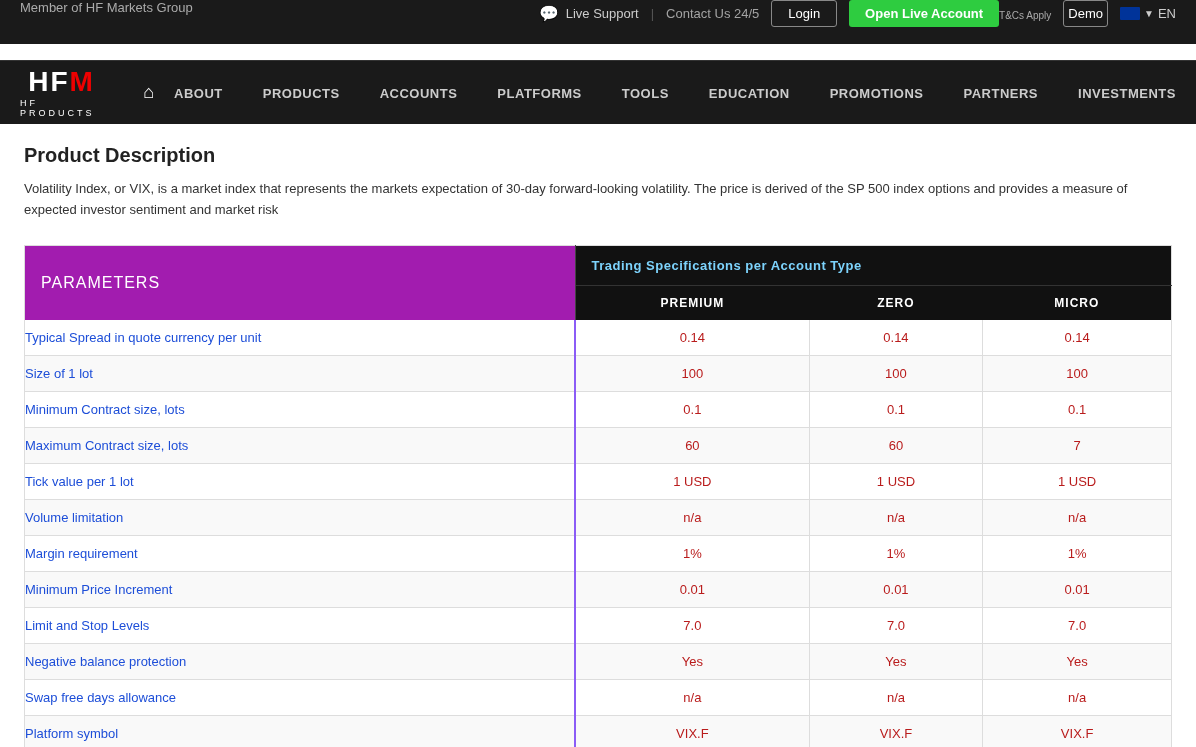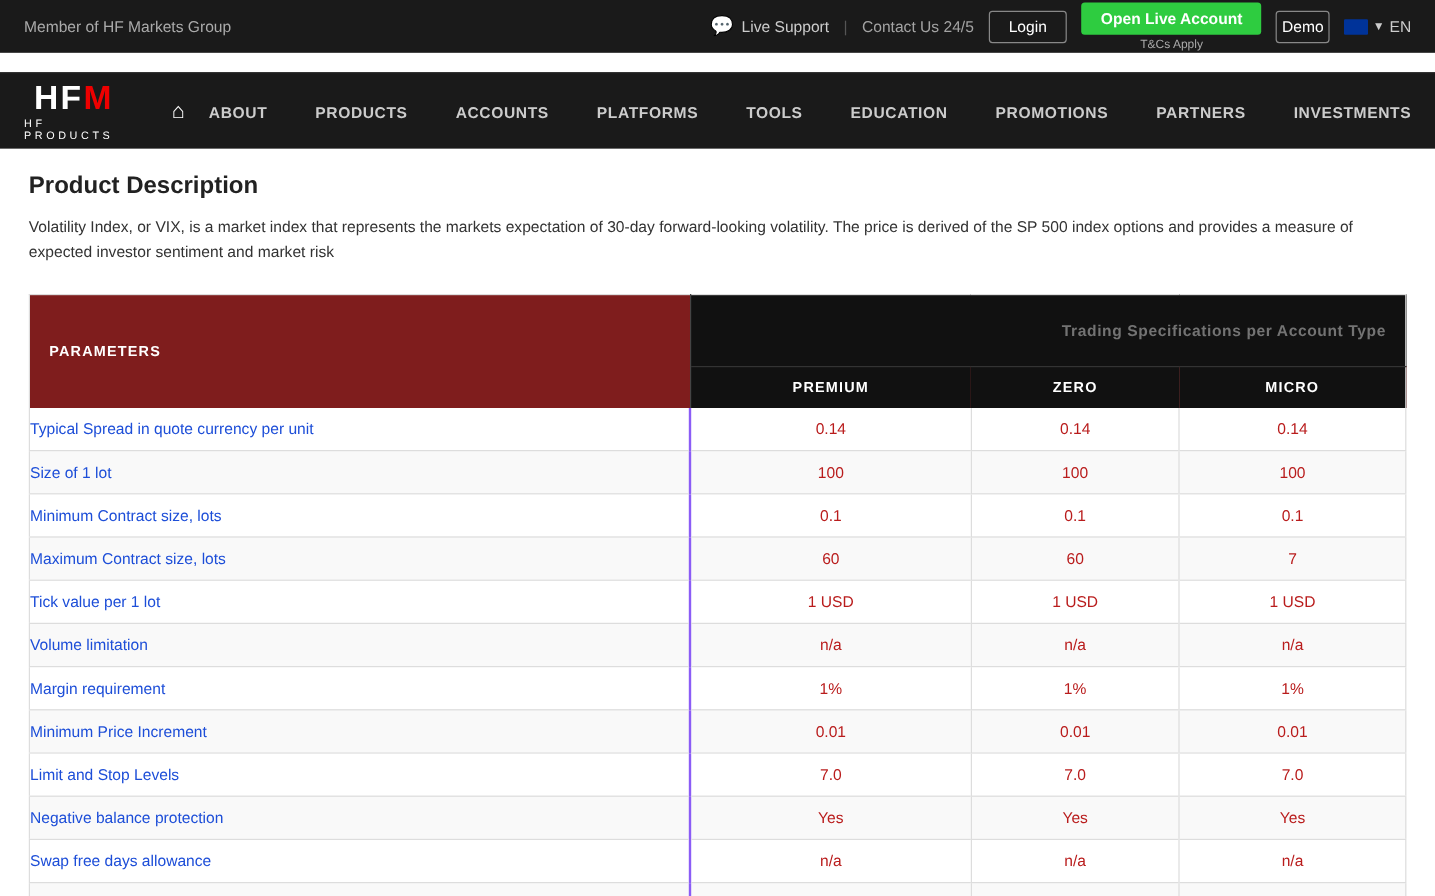--- a/index.html
+++ b/index.html
@@ -3,21 +3,21 @@
   <meta charset="utf-8">
   <style>
     * { margin: 0; padding: 0; box-sizing: border-box; }
     body { font-family: Arial, sans-serif; font-size: 14px; background: #fff; color: #333; }
 
     
     .top-bar {
       background: #1a1a1a;
       color: #ccc;
       display: flex;
-      align-items: center;
+      align-items: flex-start;
       justify-content: space-between;
       padding: 0 20px;
       height: 44px;
       font-size: 13px;
     }
     .top-bar-left { color: #aaa; }
     .top-bar-right {
       display: flex;
       align-items: center;
       gap: 12px;
@@ -68,21 +68,21 @@
     }
     .flag-icon {
       width: 20px; height: 13px;
       background: #003399;
       display: inline-block;
       position: relative;
       border-radius: 1px;
     }
     .open-account-wrapper {
       display: flex;
-      flex-direction: column;
+      flex-direction: row;
       align-items: center;
     }
     .tcs-apply {
       color: #aaa;
       font-size: 10px;
       margin-top: 3px;
     }
 
     
     .nav-bar {
@@ -164,39 +164,39 @@
     .specs-table thead tr.header-row-1 {
       background: #111;
       color: #fff;
     }
     .specs-table thead tr.header-row-2 {
       background: #b91c1c;
       color: #fff;
     }
 
     .th-params {
-      background: #7f1d1d;
-      color: #fff;
-      font-size: 12px;
-      font-weight: bold;
+      background: #a21caf;
+      color: #fff;
+      font-size: 16px;
+      font-weight: normal;
       letter-spacing: 1px;
       padding: 12px 16px;
       text-align: left;
       vertical-align: middle;
       width: 48%;
       border-right: 1px solid #444;
     }
 
     .th-trading-specs {
       background: #111;
-      color: #737373;
+      color: #7dd3fc;
       font-size: 13px;
       font-weight: bold;
-      text-align: right;
-      padding: 22px 16px;
+      text-align: left;
+      padding: 12px 16px;
       letter-spacing: 0.5px;
     }
 
     .th-account-type {
       background: #111;
       color: #fff;
       font-size: 12px;
       font-weight: bold;
       text-align: center;
       padding: 10px 16px;

